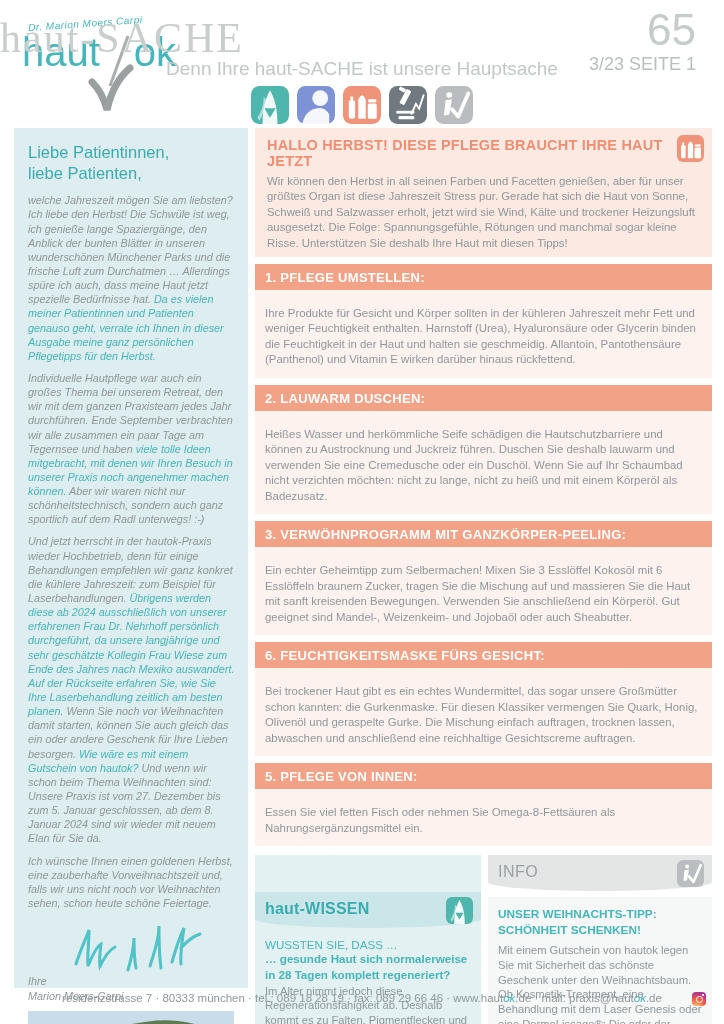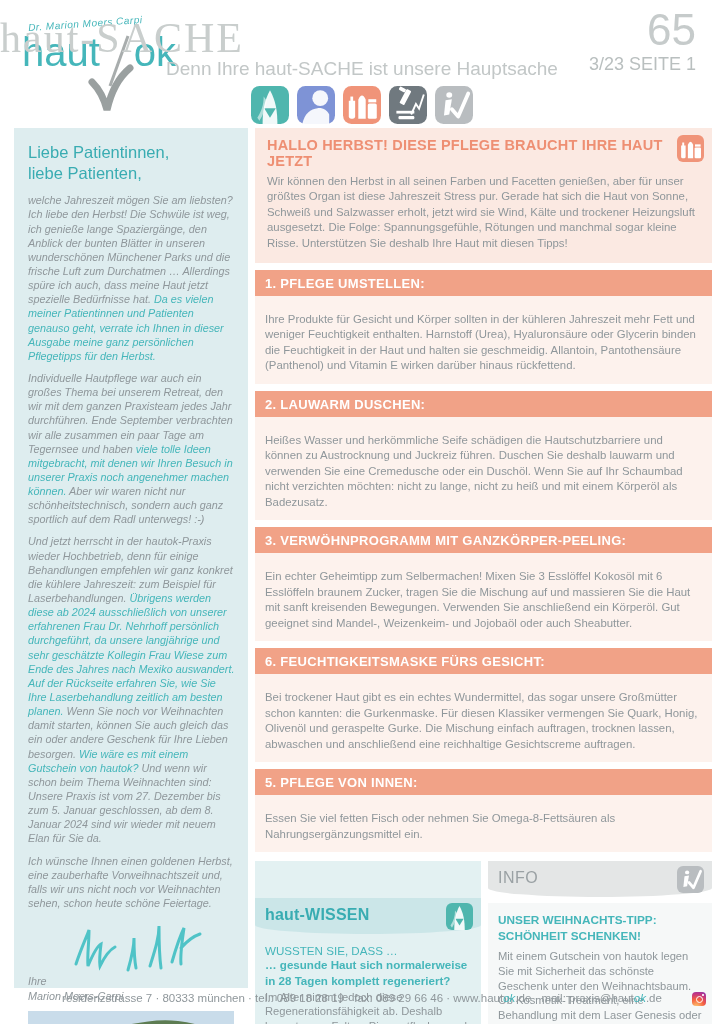--- a/index.html
+++ b/index.html
@@ -45,21 +45,21 @@
   .seg-g{color:inherit;}
   .seg-t{color:var(--teal);}
   .seg-ti{color:var(--teal);font-style:italic;}
   .signature{margin:2px 0 0 40px;}
   .closing{font-style:italic;font-size:10.8px;line-height:1.35;color:var(--gray-txt);margin-top:-6px;}
   .photo{margin-top:8px;width:206px;height:94px;}
   .photo svg{display:block;width:100%;height:100%;}
 
   
   .main{position:absolute;left:255px;top:128px;width:457px;}
-  .intro-box{background:var(--salmon-bg);padding:9px 12px 12px 12px;position:relative;}
+  .intro-box{background:var(--salmon-bg);padding:9px 12px 6px 12px;position:relative;}
   .intro-box h1{color:var(--salmon-txt);font-size:14.5px;font-weight:700;letter-spacing:.2px;margin-bottom:5px;padding-right:36px;}
   .intro-box p{color:var(--gray-txt);font-size:11.4px;line-height:1.35;padding-right:4px;}
   .intro-ic{position:absolute;top:7px;right:8px;width:27px;height:27px;}
   .care-section{margin-top:7px;}
   .care-bar{background:var(--salmon-bar);color:#fff;font-size:13px;font-weight:700;letter-spacing:.3px;padding:6px 22px 5px 10px;}
   .care-body{background:var(--salmon-body);padding:16px 10px 10px 10px;color:var(--gray-txt);font-size:11.4px;line-height:1.36;}
 
   
   .bottom-row{display:flex;gap:7px;margin-top:9px;align-items:flex-start;}
   .wissen{width:226px;background:#e3f1f2;}

